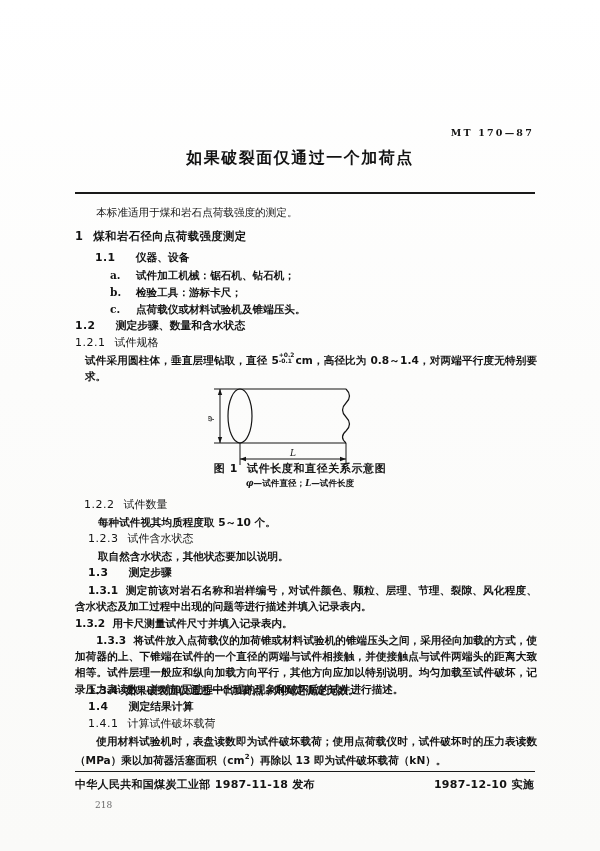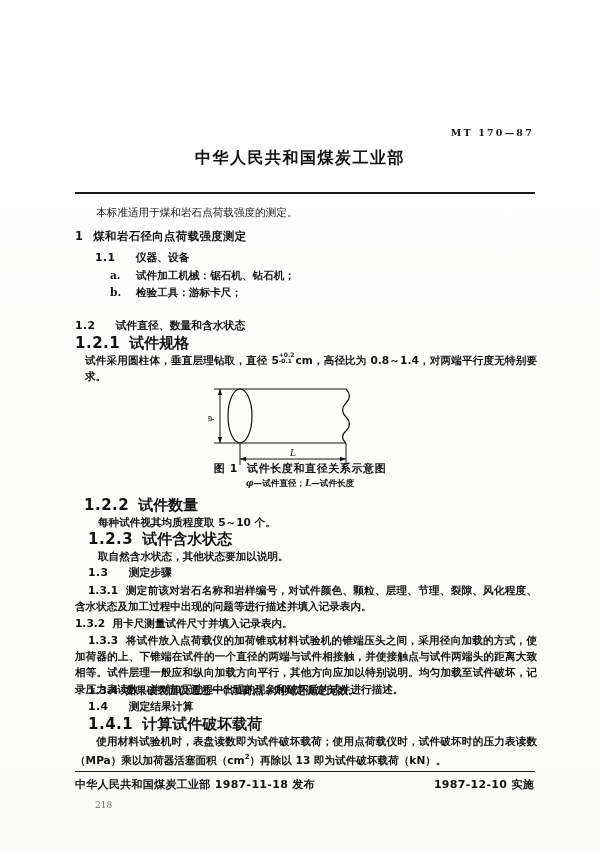--- a/index.html
+++ b/index.html
@@ -90,22 +90,22 @@
     font-size: 11.4px;
     letter-spacing: 0.4px;
   }
   .heading1 .num { margin-right: 10px; }
   .h2 {
     font-weight: bold;
     font-size: 10.8px;
   }
   .h2 .num { margin-right: 20px; letter-spacing: .5px; }
   .h3 {
-    font-weight: bold;
-    font-size: 15px;
+    font-weight: normal;
+    font-size: 11px;
   }
   .h3 .num { margin-right: 9px; letter-spacing: .5px; }
   .listitem {
     font-weight: bold;
     font-size: 10.6px;
   }
   .listitem .mark {
     display: inline-block;
     width: 26px;
     font-family: "DejaVu Serif", "Liberation Serif", serif;
@@ -193,43 +193,46 @@
 <body>
 
 <div id="page">
   <div id="scan-tint"></div>
 
   <div id="content">
 
 
     <div id="std-number">MT 170—87</div>
 
-    <div class="std-title" id="doc-title">中华人民共和国煤炭工业部</div>
+    <div class="std-title" id="doc-title">如果破裂面仅通过一个加荷点</div>
 
     <div id="rule-top"></div>
 
     <div class="body-block p-indent" style="top:204px;">本标准适用于煤和岩石点荷载强度的测定。</div>
 
     <div class="body-block heading1" style="top:228px;">
       <span class="num">1</span><span>煤和岩石径向点荷载强度测定</span>
     </div>
 
     <div class="body-block h2" style="top:250px; left:95px;">
       <span class="num">1.1</span><span>仪器、设备</span>
     </div>
 
     <div class="body-block listitem" style="top:267px; left:110px;">
       <span class="mark">a.</span><span>试件加工机械：锯石机、钻石机；</span>
     </div>
     <div class="body-block listitem" style="top:284px; left:110px;">
       <span class="mark">b.</span><span>检验工具：游标卡尺；</span>
     </div>
+    <div class="body-block listitem" style="top:301px; left:110px;">
+      <span class="mark">c.</span><span>点荷载仪或材料试验机及锥端压头。</span>
+    </div>
 
     <div class="body-block h2" style="top:318px; left:75px;">
-      <span class="num">1.2</span><span>试件直径、数量和含水状态</span>
+      <span class="num">1.2</span><span>测定步骤、数量和含水状态</span>
     </div>
 
     <div class="body-block h3" style="top:335px; left:75px;">
       <span class="num">1.2.1</span><span>试件规格</span>
     </div>
 
     <div class="body-block bold-para" style="top:352px; left:85px; width:452px;">
       <span>试件采用圆柱体，垂直层理钻取，直径 5</span><span class="tol"><span class="up">+0.2</span><span class="dn">-0.1</span></span><span>cm，高径比为 0.8～1.4，对两端平行度无特别要求。</span>
     </div>
 
@@ -286,21 +289,21 @@
 
     <div class="body-block bold-para" style="top:582px; left:75px; width:462px;">
       <span style="margin-left:13px;" class="num">1.3.1</span>&nbsp;&nbsp;<span>测定前该对岩石名称和岩样编号，对试件颜色、颗粒、层理、节理、裂隙、风化程度、含水状态及加工过程中出现的问题等进行描述并填入记录表内。</span>
     </div>
 
     <div class="body-block bold-para" style="top:615px; left:75px; width:462px;">
       <span style="margin-left:0;" class="num">1.3.2</span>&nbsp;&nbsp;<span>用卡尺测量试件尺寸并填入记录表内。</span>
     </div>
 
     <div class="body-block bold-para" style="top:632px; left:75px; width:462px;">
-      <span style="margin-left:13px;" class="num">1.3.3</span>&nbsp;&nbsp;<span>将试件放入点荷载仪的加荷锥或材料试验机的锥端压头之间，采用径向加载的方式，使加荷器的上、下锥端在试件的一个直径的两端与试件相接触，并使接触点与试件两端头的距离大致相等。试件层理一般应和纵向加载方向平行，其他方向应加以特别说明。均匀加载至试件破坏，记录压力表读数，并对加压过程中出现的现象和破坏后的试件进行描述。</span>
+      <span style="margin-left:21px;" class="num">1.3.3</span>&nbsp;&nbsp;<span>将试件放入点荷载仪的加荷锥或材料试验机的锥端压头之间，采用径向加载的方式，使加荷器的上、下锥端在试件的一个直径的两端与试件相接触，并使接触点与试件两端头的距离大致相等。试件层理一般应和纵向加载方向平行，其他方向应加以特别说明。均匀加载至试件破坏，记录压力表读数，并对加压过程中出现的现象和破坏后的试件进行描述。</span>
     </div>
 
     <div class="body-block bold-para" style="top:682px; left:75px; width:462px;">
       <span style="margin-left:13px;" class="num">1.3.4</span>&nbsp;&nbsp;<span>如果破裂面仅通过一个加荷点，则判定测定无效。</span>
     </div>
 
     <div class="body-block h2" style="top:699px; left:88px;">
       <span class="num">1.4</span><span>测定结果计算</span>
     </div>
 

